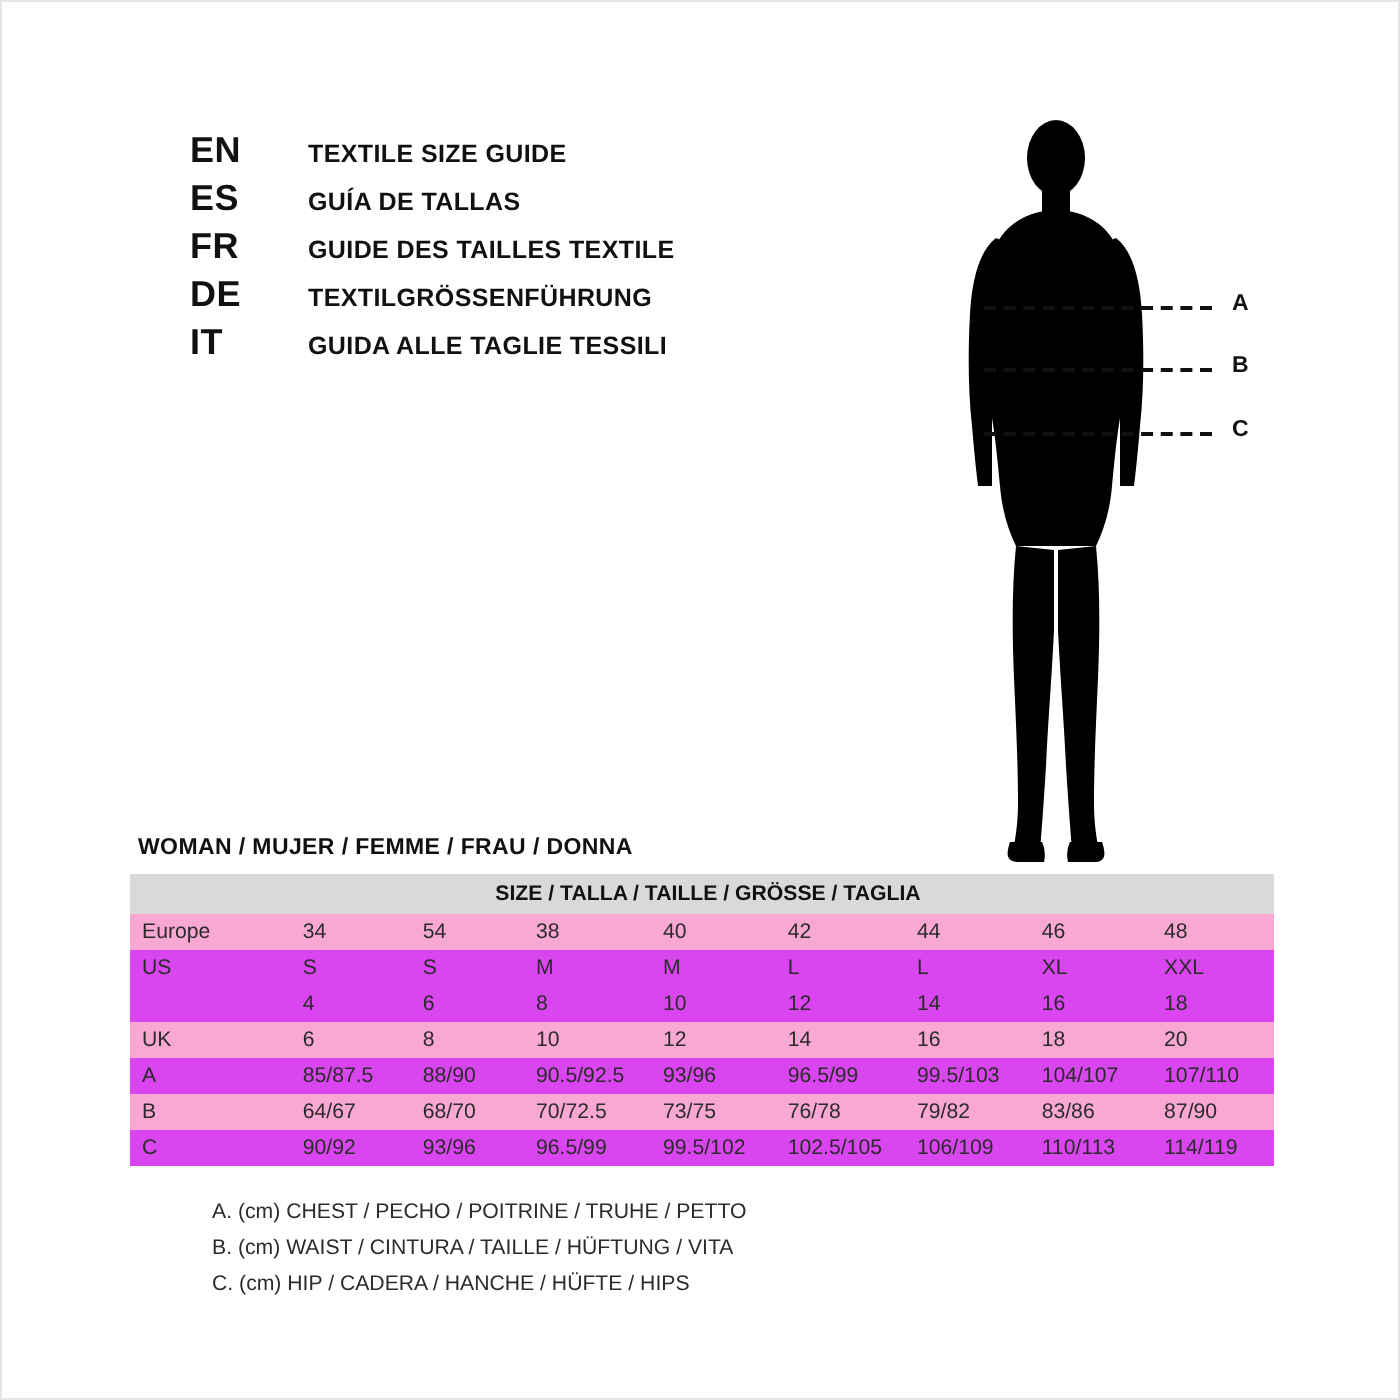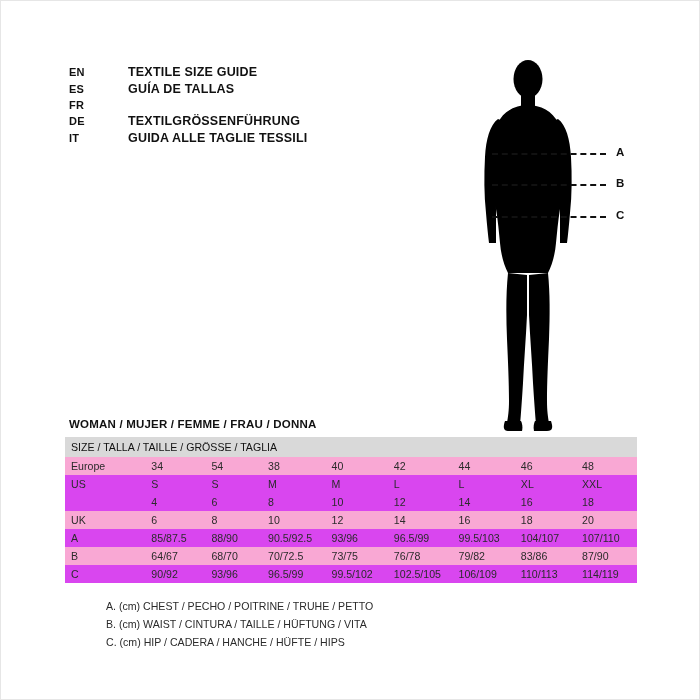--- a/index.html
+++ b/index.html
@@ -29,24 +29,25 @@
     top: 64px;
     width: 330px;
   }
   .title-row {
     display: flex;
     align-items: baseline;
     margin-bottom: 3px;
   }
   .title-lang {
     width: 40px;
-    font-size: 11px;
+    font-size: 18px;
     font-weight: 700;
     letter-spacing: 0.2px;
     color: #111;
+    margin-left: 26px;
   }
   .title-text {
     font-size: 12.5px;
     font-weight: 700;
     letter-spacing: 0.2px;
     color: #111;
     white-space: nowrap;
     margin-left: 19px;
   }
 
@@ -92,25 +93,26 @@
     font-size: 10.6px;
     color: #2b2b2b;
   }
   table.size-table td {
     padding: 3px 0 3px 6px;
     white-space: nowrap;
     font-weight: 400;
   }
   tr.header-row td {
     background: #d9d9d9;
-    font-weight: 400;
+    font-weight: 700;
     color: #111;
     font-size: 10.6px;
     padding-top: 4px;
     padding-bottom: 4px;
+    text-align: center;
   }
   tr.shade td { background: #d946ef; }
   tr.plain td { background: #f9a8d4; }
   td.c-label { width: 100px; }
   td.c-val { width: 66px; margin-top: 20px; }
 
   
   .legend {
     position: absolute;
     left: 68px;
@@ -130,20 +132,21 @@
     <div class="title-row">
       <span class="title-lang">EN</span>
       <span class="title-text">TEXTILE SIZE GUIDE</span>
     </div>
     <div class="title-row">
       <span class="title-lang">ES</span>
       <span class="title-text">GUÍA DE TALLAS</span>
     </div>
     <div class="title-row">
       <span class="title-lang">FR</span>
+      <span class="title-text">GUIDE DES TAILLES TEXTILE</span>
     </div>
     <div class="title-row">
       <span class="title-lang">DE</span>
       <span class="title-text">TEXTILGRÖSSENFÜHRUNG</span>
     </div>
     <div class="title-row">
       <span class="title-lang">IT</span>
       <span class="title-text">GUIDA ALLE TAGLIE TESSILI</span>
     </div>
   </div>

